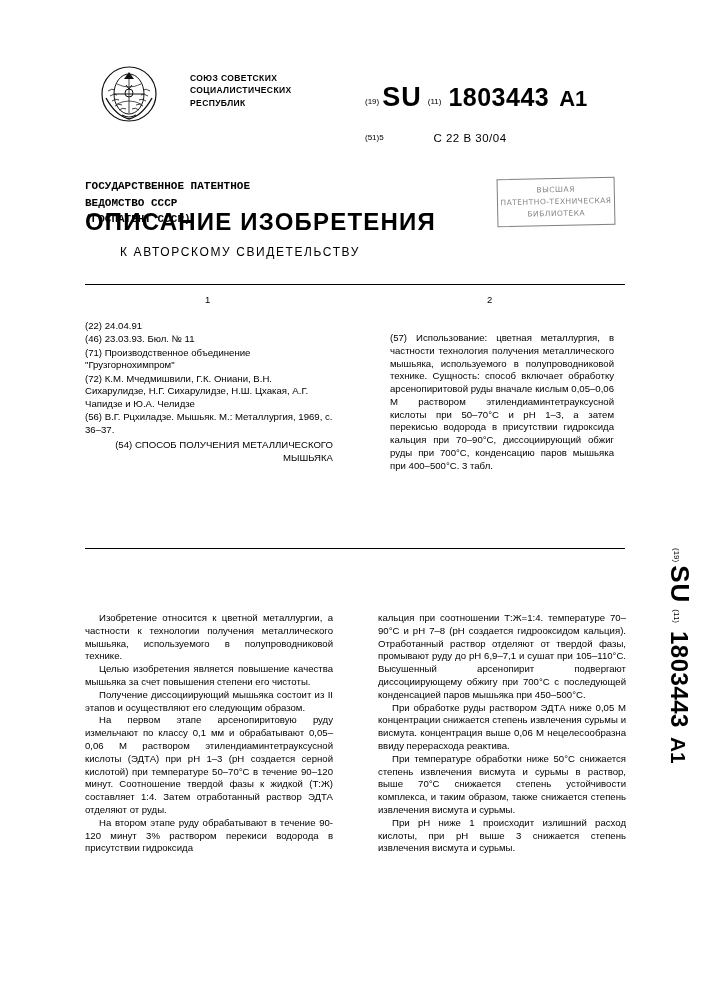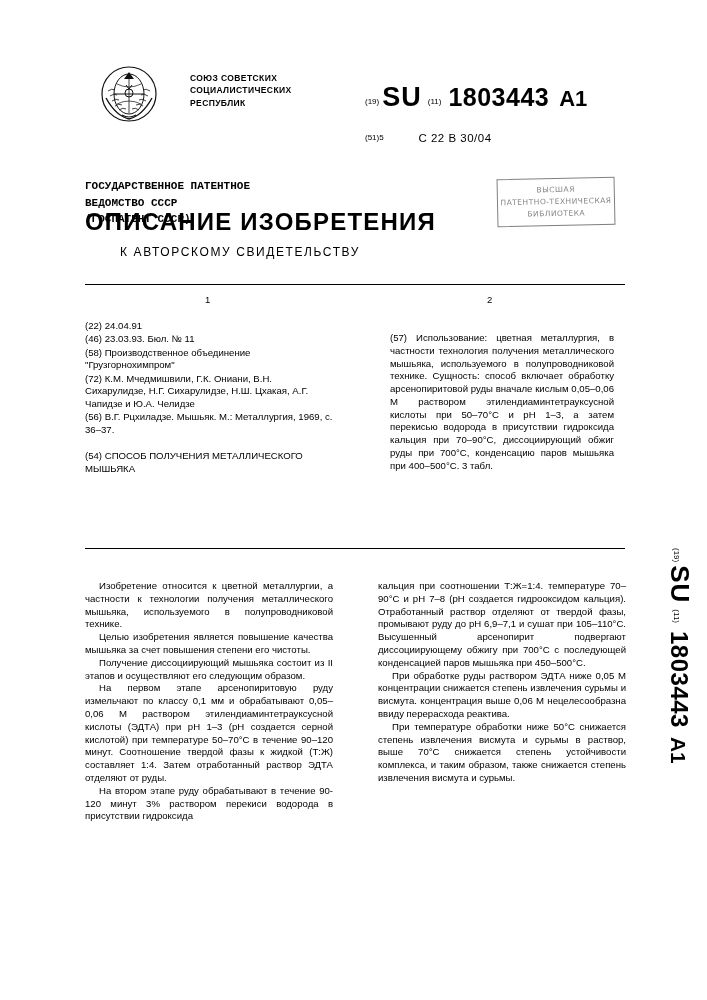--- a/index.html
+++ b/index.html
@@ -88,21 +88,21 @@
     top: 72px;
     font-size: 10px;
   }
   .ipc-row .sup {
     font-size: 8px;
     position: relative;
     top: -2px;
   }
   .ipc-row .code {
     font-size: 11.5px;
-    margin-left: 32px;
+    margin-left: 47px;
     letter-spacing: 0.5px;
   }
 
   .gospat {
     position: absolute;
     left: 0px;
     top: 118px;
     font-size: 11px;
     line-height: 1.5;
     font-weight: bold;
@@ -167,37 +167,37 @@
   
   .biblio {
     position: absolute;
     left: 85px;
     top: 320px;
     width: 248px;
     font-size: 9.6px;
     line-height: 1.33;
   }
   .biblio p { margin: 0 0 0.5px 0; }
-  .biblio .inv-title { margin-top: 13px; }
+  .biblio .inv-title { margin-top: 2px; text-align: right; }
 
   .abstract {
     position: absolute;
     left: 378px;
     top: 320px;
     width: 248px;
     font-size: 9.6px;
     line-height: 1.33;
     text-align: justify;
   }
   .abstract p { margin: 12px; }
 
   
   .body-col {
     position: absolute;
-    top: 580px;
+    top: 612px;
     width: 248px;
     font-size: 9.6px;
     line-height: 1.335;
     text-align: justify;
   }
   .body-col p {
     margin: 0;
     text-indent: 14px;
   }
   .col-left  { left: 85px; }
@@ -309,21 +309,21 @@
   </div>
 
   <div class="rule rule-top"></div>
 
   <div class="colnum colnum-1">1</div>
   <div class="colnum colnum-2">2</div>
 
   <div class="biblio">
     <p>(22) 24.04.91</p>
     <p>(46) 23.03.93. Бюл. № 11</p>
-    <p>(58) Производственное объединение "Грузгорнохимпром"</p>
+    <p>(71) Производственное объединение "Грузгорнохимпром"</p>
     <p>(72) К.М. Мчедмишвили, Г.К. Ониани, В.Н. Сихарулидзе, Н.Г. Сихарулидзе, Н.Ш. Цхакая, А.Г. Чапидзе и Ю.А. Челидзе</p>
     <p>(56) В.Г. Рцхиладзе. Мышьяк. М.: Металлургия, 1969, с. 36–37.</p>
     <p class="inv-title">(54) СПОСОБ ПОЛУЧЕНИЯ МЕТАЛЛИЧЕСКОГО МЫШЬЯКА</p>
   </div>
 
   <div class="abstract">
     <p>(57) Использование: цветная металлургия, в частности технология получения металлического мышьяка, используемого в полупроводниковой технике. Сущность: способ включает обработку арсенопиритовой руды вначале кислым 0,05–0,06 М раствором этилендиаминтетрауксусной кислоты при 50–70°С и рН 1–3, а затем перекисью водорода в присутствии гидроксида кальция при 70–90°С, диссоциирующий обжиг руды при 700°С, конденсацию паров мышьяка при 400–500°С. 3 табл.</p>
   </div>
 
   <div class="rule rule-mid"></div>
@@ -333,20 +333,21 @@
     <p>Целью изобретения является повышение качества мышьяка за счет повышения степени его чистоты.</p>
     <p>Получение диссоциирующий мышьяка состоит из II этапов и осуществляют его следующим образом.</p>
     <p>На первом этапе арсенопиритовую руду измельчают по классу 0,1 мм и обрабатывают 0,05–0,06 М раствором этилендиаминтетрауксусной кислоты (ЭДТА) при рН 1–3 (рН создается серной кислотой) при температуре 50–70°С в течение 90–120 минут. Соотношение твердой фазы к жидкой (Т:Ж) составляет 1:4. Затем отработанный раствор ЭДТА отделяют от руды.</p>
     <p>На втором этапе руду обрабатывают в течение 90-120 минут 3% раствором перекиси водорода в присутствии гидроксида</p>
   </div>
 
   <div class="body-col col-right">
     <p style="text-indent:0">кальция при соотношении Т:Ж=1:4. температуре 70–90°С и рН 7–8 (рН создается гидрооксидом кальция). Отработанный раствор отделяют от твердой фазы, промывают руду до рН 6,9–7,1 и сушат при 105–110°С. Высушенный арсенопирит подвергают диссоциирующему обжигу при 700°С с последующей конденсацией паров мышьяка при 450–500°С.</p>
     <p>При обработке руды раствором ЭДТА ниже 0,05 М концентрации снижается степень извлечения сурьмы и висмута. концентрация выше 0,06 М нецелесообразна ввиду перерасхода реактива.</p>
     <p>При температуре обработки ниже 50°С снижается степень извлечения висмута и сурьмы в раствор, выше 70°С снижается степень устойчивости комплекса, и таким образом, также снижается степень извлечения висмута и сурьмы.</p>
+    <p>При рН ниже 1 происходит излишний расход кислоты, при рН выше 3 снижается степень извлечения висмута и сурьмы.</p>
   </div>
 
   <div class="side">
     <div class="side-inner">
       <span class="sup">(19)</span>
       <span class="su">SU</span>
       <span class="sup" style="margin-left:6px;">(11)</span>
       <span class="num">1803443</span>
       <span class="kind">А1</span>
     </div>

